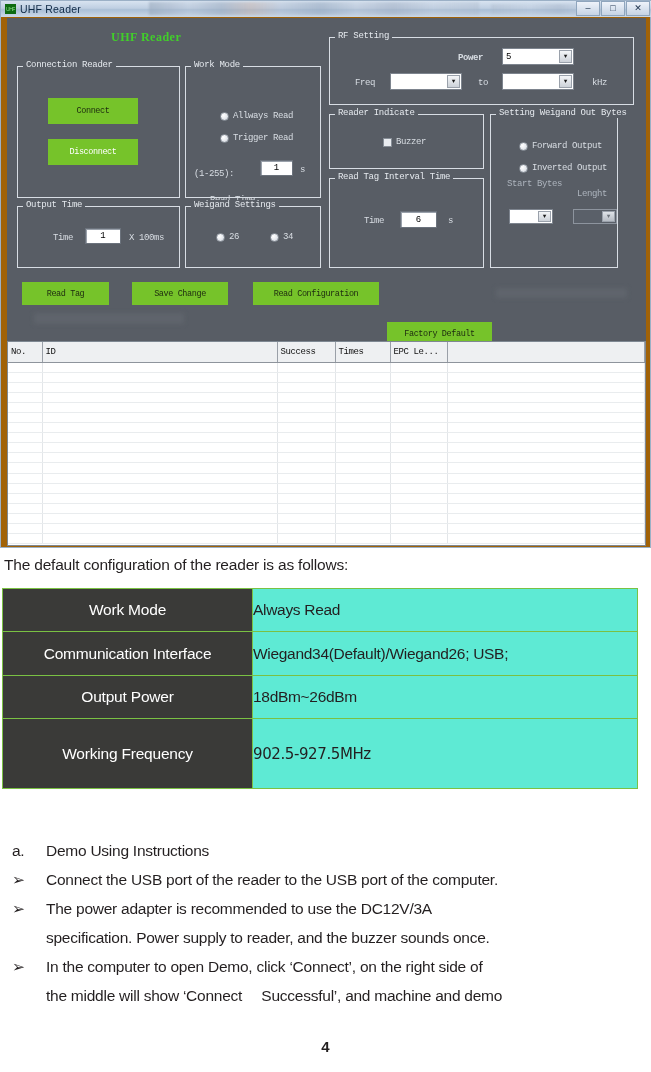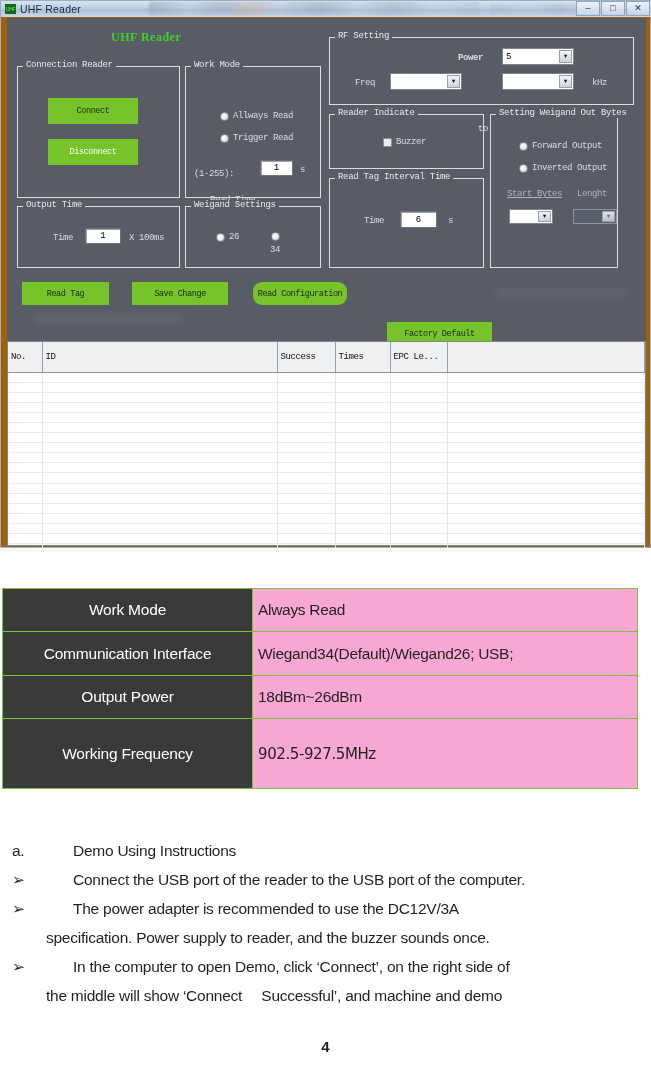--- a/index.html
+++ b/index.html
@@ -133,21 +133,21 @@
 
   
   #tag-grid {
     position: absolute; left: 6px; top: 340px; width: 639px; height: 205px;
     background: #ffffff; border: 1px solid #7e8892;
   }
   #tag-grid table { width: 100%; border-collapse: collapse; table-layout: fixed; }
   #tag-grid th {
     background: #eef0f2; border-right: 1px solid #9aa0a8; border-bottom: 1px solid #8e949c;
     font-size: 9px; font-weight: normal; text-align: left; padding: 1px 3px;
-    font-family: "Liberation Mono", monospace; color: #111; height: 30px; letter-spacing: -0.4px;
+    font-family: "Liberation Mono", monospace; color: #111; height: 20px; letter-spacing: -0.4px;
   }
   #tag-grid td {
     border-right: 1px solid #e3e6e9; border-bottom: 1px solid #e9ecee; height: 10.1px;
   }
 
   
   #doc {
     position: absolute; left: 0; top: 548px; width: 651px; height: 524px;
     background: #ffffff;
   }
@@ -160,33 +160,33 @@
   #spec-table {
     position: absolute; left: 2px; top: 40px; width: 636px;
     border-collapse: collapse;
   }
   #spec-table td { border: 1px solid #7ac143; vertical-align: middle; }
   #spec-table td.k {
     background: #3a3a38; color: #ffffff; text-align: center;
     font-size: 15.5px; width: 250px; letter-spacing: -0.2px;
   }
   #spec-table td.v {
-    background: #f9a8d4; color: #231f20; font-size: 15.5px;
-    padding-left: 5px; letter-spacing: -0.3px;
+    background: #5eead4; color: #231f20; font-size: 15.5px;
+    letter-spacing: -0.3px;
   }
   #spec-table tr.r1 td { height: 43px; }
   #spec-table tr.r2 td { height: 44px; }
   #spec-table tr.r3 td { height: 43px; }
   #spec-table tr.r4 td { height: 70px; }
   #spec-table td.v.freq { font-family: "DejaVu Sans", sans-serif; font-size: 15px; letter-spacing: -0.4px; }
 
   #bullets { position: absolute; left: 0; top: 288px; width: 651px; }
   .blt { position: relative; font-size: 15.5px; color: #231f20; line-height: 29px; letter-spacing: -0.25px; }
   .blt .mk { position: absolute; left: 12px; top: 0; width: 34px; }
-  .blt .tx { display: block; margin-left: 73px; }
+  .blt .tx { display: block; margin-left: 46px; }
   .blt .tx.cont { margin-left: 46px; }
 
   #pageno {
     position: absolute; left: 0; top: 490px; width: 651px; text-align: center;
     font-size: 15px; color: #231f20; font-weight: bold;
   }
 </style>
 </head>
 <body>
 
@@ -236,39 +236,39 @@
       <div class="tbox" style="left:67px; top:21px; width:36px; height:16px;">1</div>
       <div class="lbl" style="left:111px; top:26px;">X 100ms</div>
     </div>
 
     <div class="grp" style="left:178px; top:188px; width:136px; height:62px;">
       <span class="cap">Weigand Settings</span>
       <div class="radio" style="left:30px; top:25px;">
         <span class="dot"></span>
         <span class="dim">26</span>
       </div>
-      <div class="radio" style="left:84px; top:25px;flex-direction:column;">
+      <div class="radio" style="left:84px; top:25px;">
         <span class="dot"></span>
         <span class="dim">34</span>
       </div>
     </div>
 
     <div class="grp" style="left:322px; top:19px; width:305px; height:68px;">
       <span class="cap">RF Setting</span>
       <div class="lbl" style="left:128px; top:15px;font-weight:bold;">Power</div>
       <div class="combo" style="left:172px; top:10px; width:72px; height:17px;">
         <span>5</span>
         <span class="arrow">▼</span>
       </div>
       <div class="lbl" style="left:25px; top:40px;">Freq</div>
       <div class="combo" style="left:60px; top:35px; width:72px; height:17px;">
         <span></span>
         <span class="arrow">▼</span>
       </div>
-      <div class="lbl" style="left:148px; top:40px;margin-top:46px;">to</div>
+      <div class="lbl" style="left:148px; top:40px;">to</div>
       <div class="combo" style="left:172px; top:35px; width:72px; height:17px;">
         <span></span>
         <span class="arrow">▼</span>
       </div>
       <div class="lbl" style="left:262px; top:40px;">kHz</div>
     </div>
 
     <div class="grp" style="left:322px; top:96px; width:155px; height:55px;">
       <span class="cap">Reader Indicate</span>
       <div class="chk" style="left:53px; top:22px;">
@@ -287,35 +287,35 @@
     <div class="grp" style="left:483px; top:96px; width:128px; height:154px;">
       <span class="cap">Setting Weigand Out Bytes</span>
       <div class="radio" style="left:28px; top:26px;">
         <span class="dot"></span>
         <span>Forward Output</span>
       </div>
       <div class="radio" style="left:28px; top:48px;">
         <span class="dot"></span>
         <span>Inverted Output</span>
       </div>
-      <div class="lbl dim" style="left:16px; top:74px;text-decoration:underline;">Start Bytes</div>
+      <div class="lbl dim" style="left:16px; top:64px;">Start Bytes</div>
       <div class="lbl dim" style="left:86px; top:74px;">Lenght</div>
       <div class="combo" style="left:18px; top:94px; width:44px; height:15px;">
         <span></span>
         <span class="arrow">▼</span>
       </div>
       <div class="combo disabled" style="left:82px; top:94px; width:44px; height:15px;">
         <span></span>
         <span class="arrow">▼</span>
       </div>
     </div>
 
     <div class="gbtn" style="left:15px; top:264px; width:87px; height:23px;">Read Tag</div>
     <div class="gbtn" style="left:125px; top:264px; width:96px; height:23px;">Save Change</div>
-    <div class="gbtn" style="left:246px; top:264px; width:94px; height:23px;border-radius:9px;">Read Configuration</div>
+    <div class="gbtn" style="left:246px; top:264px; width:126px; height:23px;">Read Configuration</div>
     <div class="gbtn" style="left:380px; top:264px; width:105px; height:23px;margin-top:40px;">Factory Default</div>
 
     <div class="redact" style="left:489px; top:270px; width:131px; height:10px;"></div>
     <div class="redact" style="left:27px; top:295px; width:150px; height:11px;"></div>
 
   </div>
 
   <div id="tag-grid">
     <table>
       <thead>
@@ -473,20 +473,21 @@
             <td></td>
             <td></td>
           </tr>
         </tbody>
     </table>
   </div>
 </div>
 
 <div id="doc">
 
+  <div id="intro" class="doc-line">The default configuration of the reader is as follows:</div>
 
   <table id="spec-table">
     <tbody>
       <tr class="r1">
         <td class="k">Work Mode</td>
         <td class="v">Always Read</td>
       </tr>
       <tr class="r2">
         <td class="k">Communication Interface</td>
         <td class="v">Wiegand34(Default)/Wiegand26; USB;</td>

